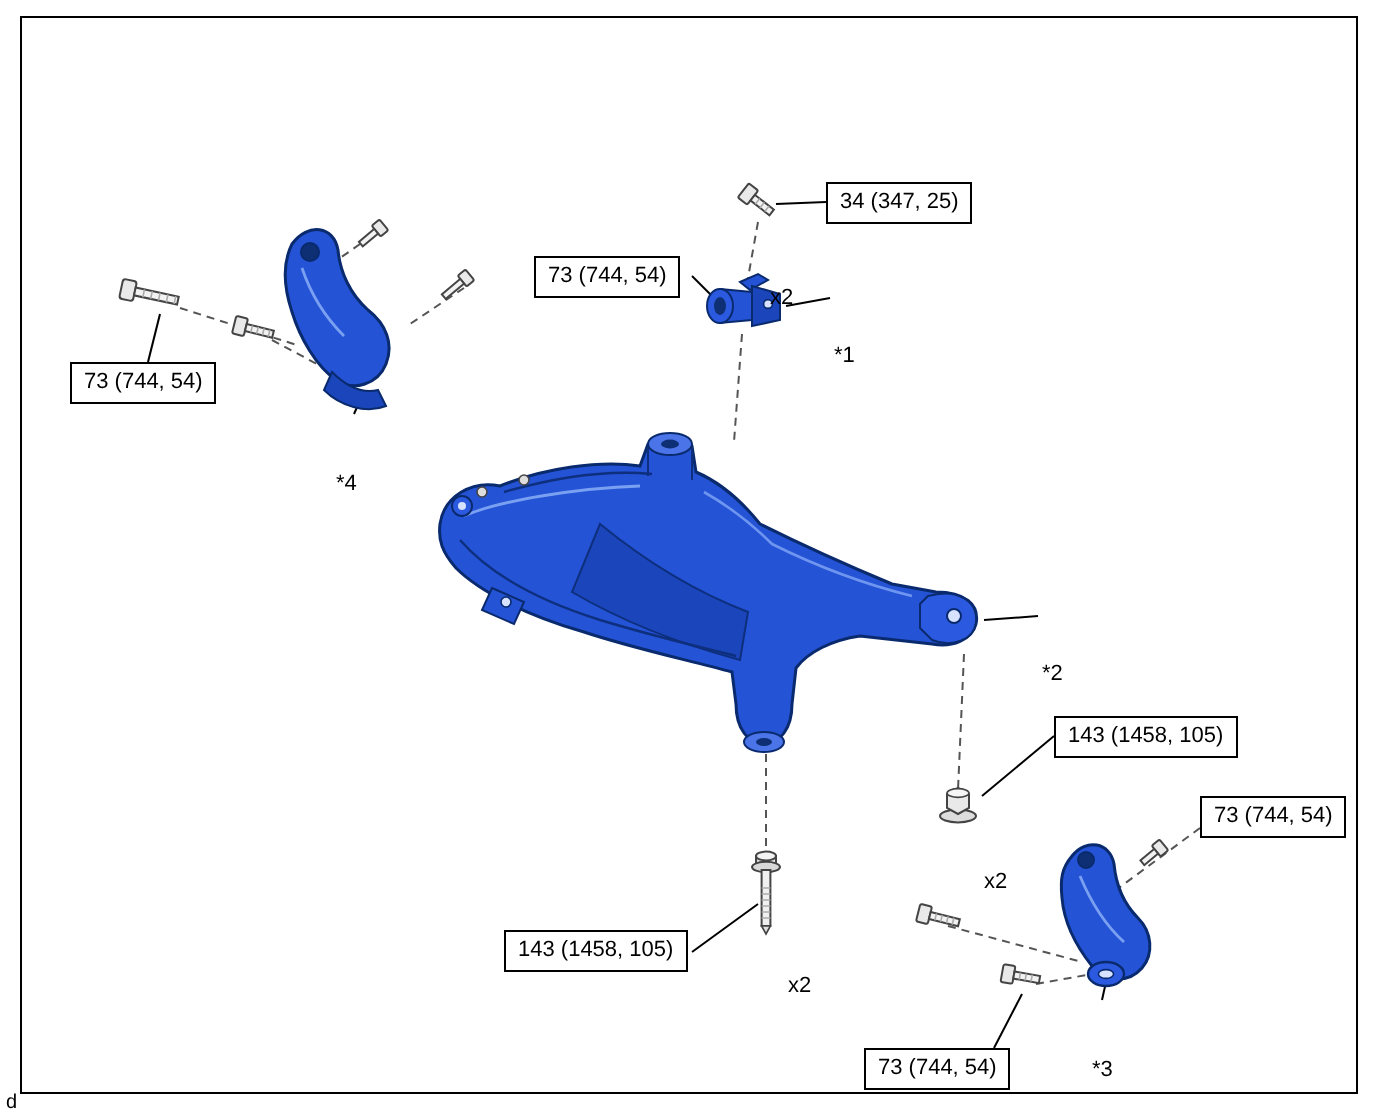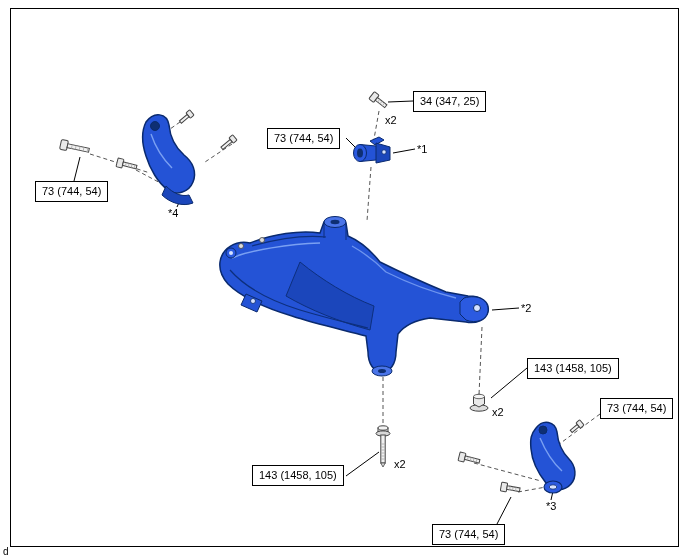--- a/index.html
+++ b/index.html
@@ -6,21 +6,21 @@
   .canvas{
     position:relative;width:688px;height:560px;background:#fff;
     font-family:"Liberation Sans",sans-serif;overflow:hidden;color:#000;
   }
   .frame{position:absolute;left:10px;top:8px;width:667px;height:537px;border:1px solid #000;}
   svg.layer{position:absolute;left:0;top:0;}
   .callout{
     position:absolute;border:1px solid #000;background:#fff;
     padding:4px 6px;font-size:11px;line-height:11px;white-space:nowrap;
   }
-  .marker{position:absolute;font-size:11px;line-height:11px;white-space:nowrap;}
+  .marker{position:absolute;font-size:11px;line-height:11px;white-space:nowrap;margin-top:29px;}
   .corner{position:absolute;font-size:10px;line-height:10px;}
 </style>
 </head>
 <body>
 
 <div class="canvas">
 
   <div class="frame"></div>
 
   <svg class="layer" width="688" height="560" viewBox="0 0 688 560">

